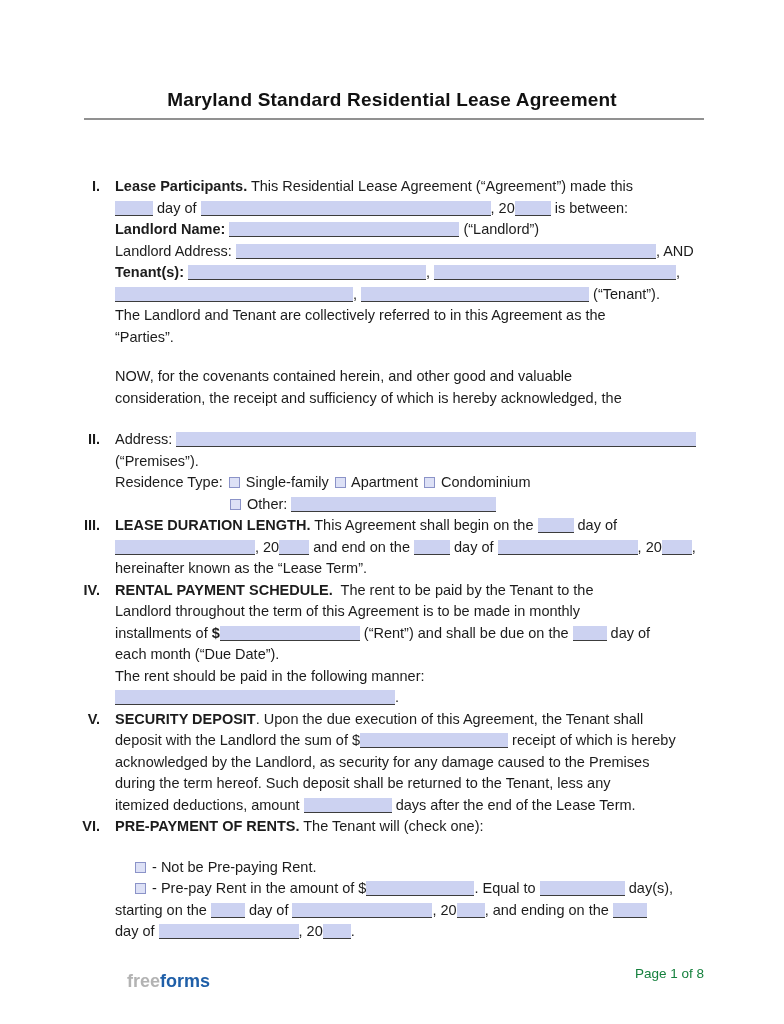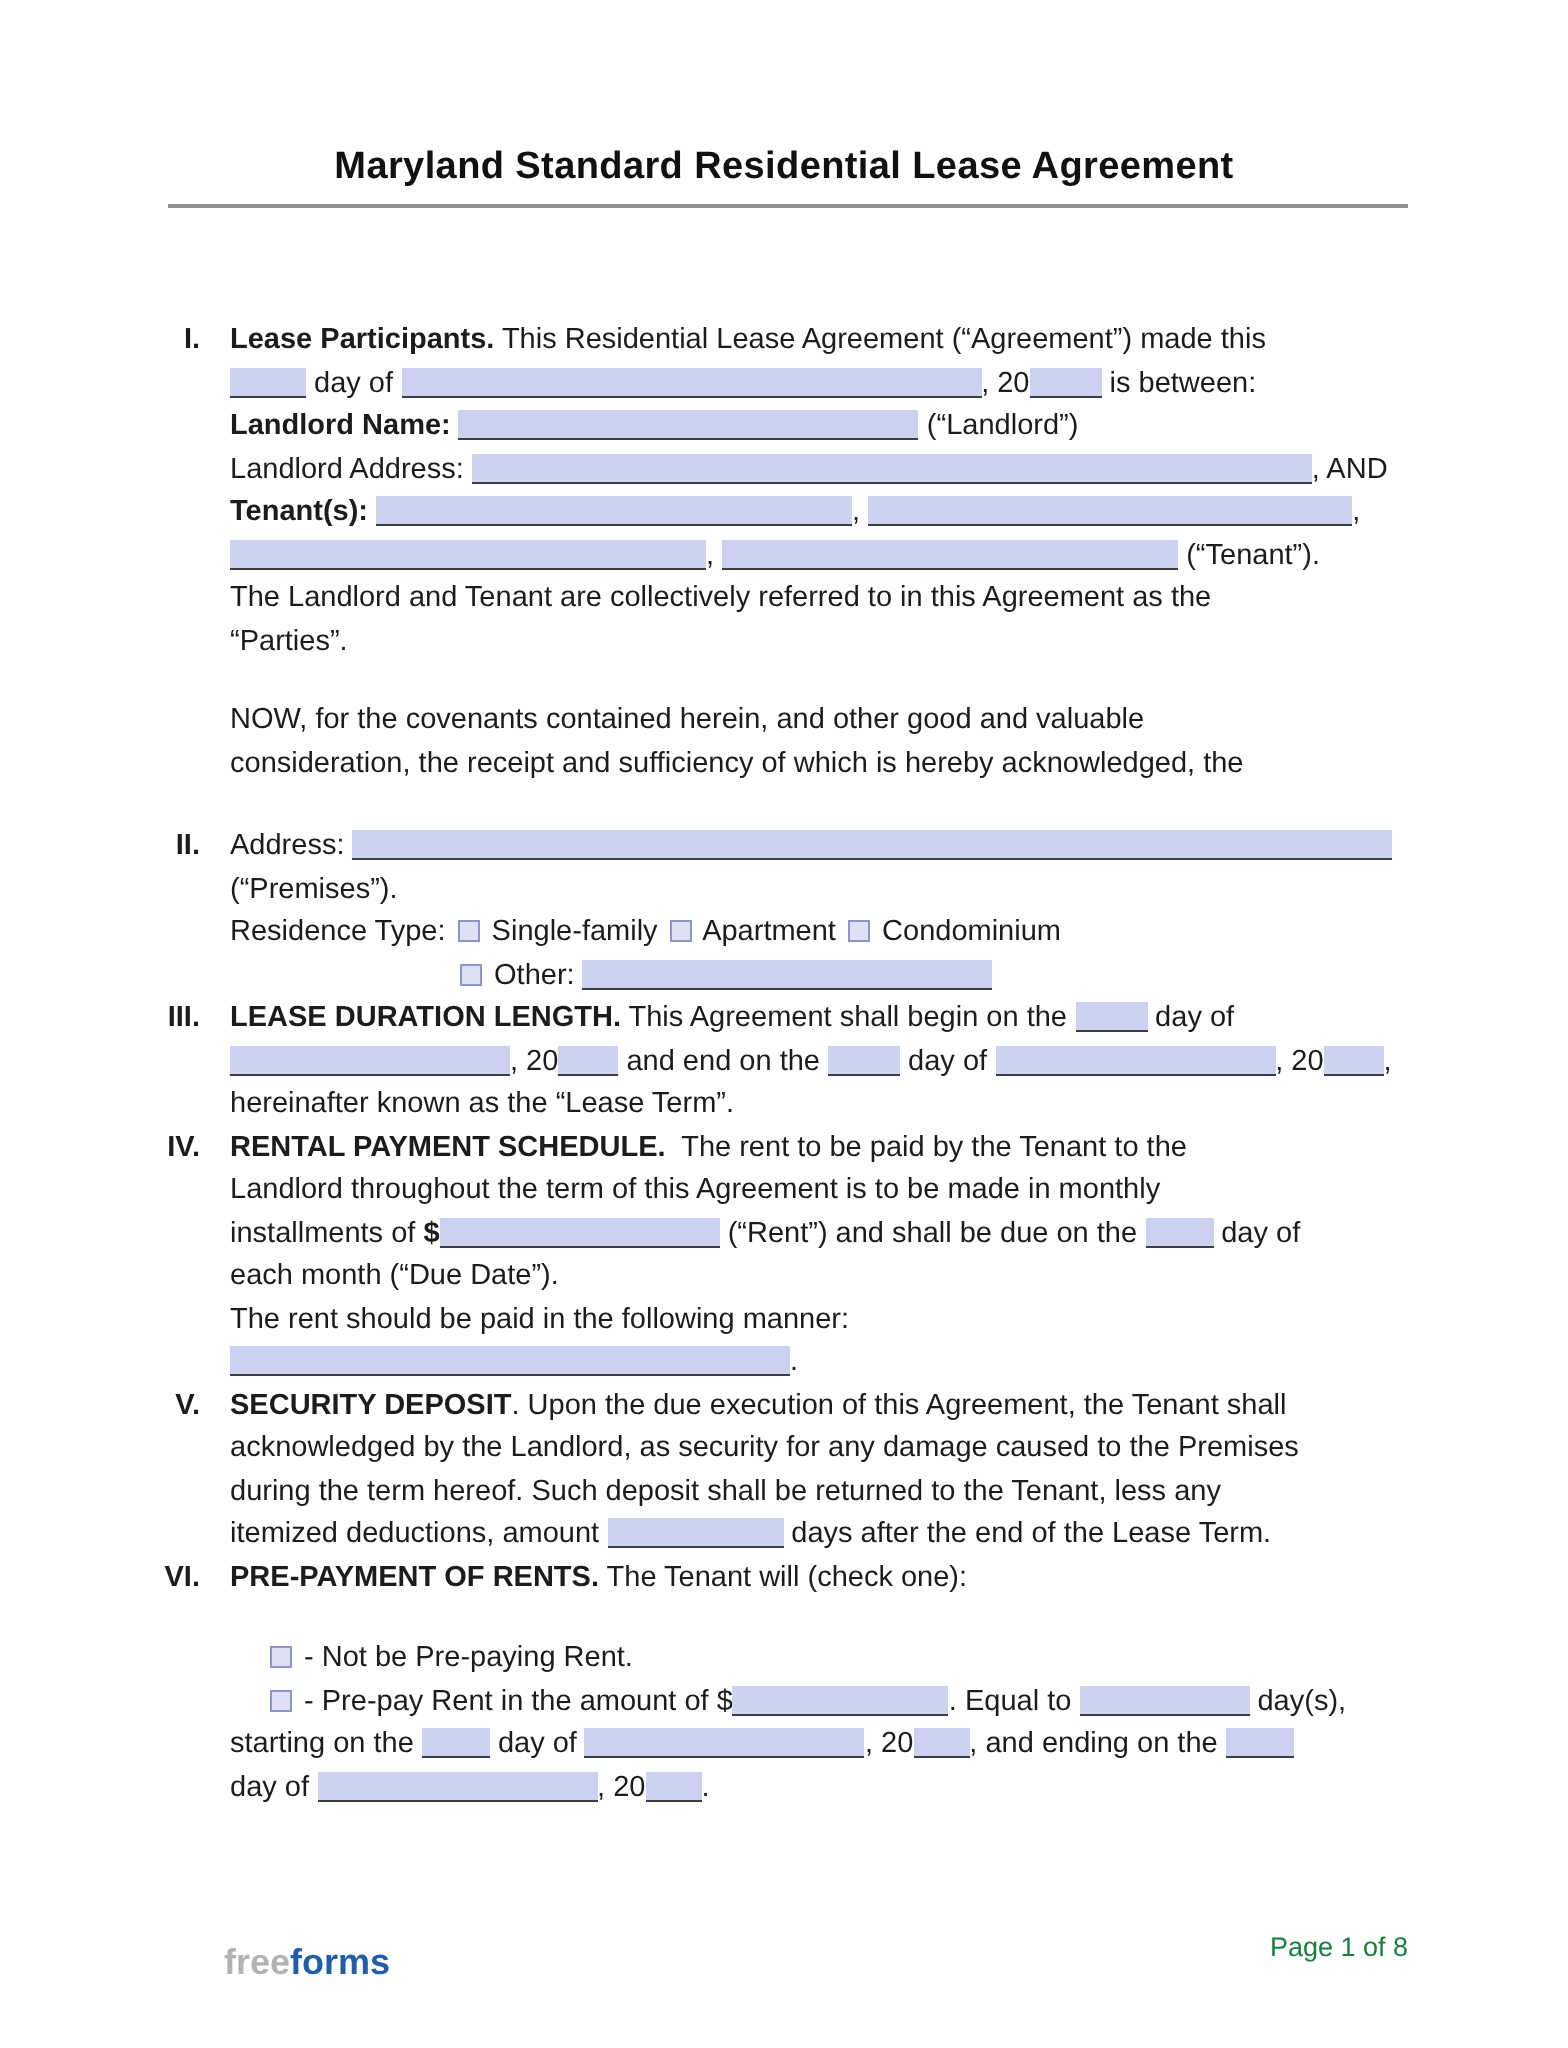--- a/index.html
+++ b/index.html
@@ -5,21 +5,21 @@
   * { margin:0; padding:0; box-sizing:border-box; }
   html,body { background:#ffffff; }
   .page {
     position:relative;
     width:784px; height:1024px;
     background:#ffffff;
     font-family:"Liberation Sans","DejaVu Sans",sans-serif;
     color:#1c1c1c;
     overflow:hidden;
   }
-  .doc-header { padding-top:73px; }
+  .doc-header { padding-top:73px;margin-top:16px; }
   .doc-title {
     text-align:center;
     font-size:19px;
     font-weight:bold;
     color:#111;
     letter-spacing:0.2px;
   }
   .title-rule {
     margin:7px 80px 0 84px;
     border:none;
@@ -54,21 +54,21 @@
     display:inline-block;
     width:11px; height:11px;
     background:var(--checkbox-fill,#dde1f6);
     border:1.5px solid var(--checkbox-border,#8b93c8);
     vertical-align:-1px;
     margin:0 2px;
   }
   .ind { display:inline-block; height:1px; }
   .doc-footer {
     position:absolute;
-    left:112px; right:80px; top:966px;
+    left:127px; right:80px; top:966px;
     display:flex;
     justify-content:space-between;
     align-items:flex-start;
   }
   .brand { font-size:18px; padding-top:5px; }
   .brand-gray { color:var(--brand-gray,#b3b3b3); font-weight:bold; }
   .brand-blue { color:var(--brand-blue,#1f5fa8); font-weight:bold; }
   .page-label { font-size:13.5px; color:#15803d; }
 </style>
 </head>
@@ -127,20 +127,21 @@
           <div class="line"><span class="t">installments of </span><span class="t b">$</span><span class="blank" style="width: 140px;"></span><span class="t"> (“Rent”) and shall be due on the </span><span class="blank" style="width: 34px;"></span><span class="t"> day of</span></div>
           <div class="line"><span class="t">each month (“Due Date”).</span></div>
           <div class="line"><span class="t">The rent should be paid in the following manner:</span></div>
           <div class="line"><span class="blank" style="width: 280px;"></span><span class="t">.</span></div>
         </div>
       </div>
       <div class="block">
         <div class="numeral">V.</div>
         <div>
           <div class="line"><span class="t b">SECURITY DEPOSIT</span><span class="t">. Upon the due execution of this Agreement, the Tenant shall</span></div>
+          <div class="line"><span class="t">deposit with the Landlord the sum of $</span><span class="blank" style="width: 148px;"></span><span class="t"> receipt of which is hereby</span></div>
           <div class="line"><span class="t">acknowledged by the Landlord, as security for any damage caused to the Premises</span></div>
           <div class="line"><span class="t">during the term hereof. Such deposit shall be returned to the Tenant, less any</span></div>
           <div class="line"><span class="t">itemized deductions, amount </span><span class="blank" style="width: 88px;"></span><span class="t"> days after the end of the Lease Term.</span></div>
         </div>
       </div>
       <div class="block">
         <div class="numeral">VI.</div>
         <div>
           <div class="line"><span class="t b">PRE-PAYMENT OF RENTS.</span><span class="t"> The Tenant will (check one):</span></div>
           <div class="line" style="margin-top: 19px;"><span class="ind" style="width: 18px;"></span><span class="checkbox"></span><span class="t"> - Not be Pre-paying Rent.</span></div>

